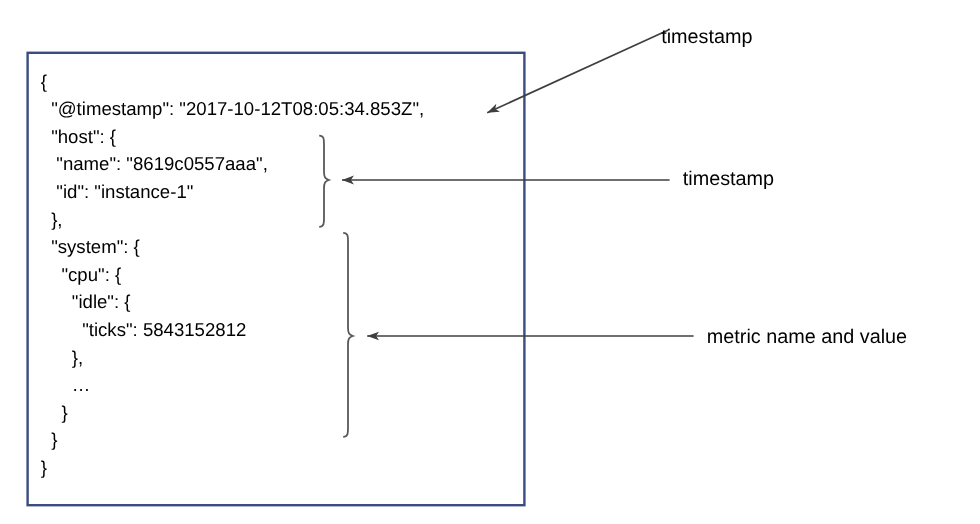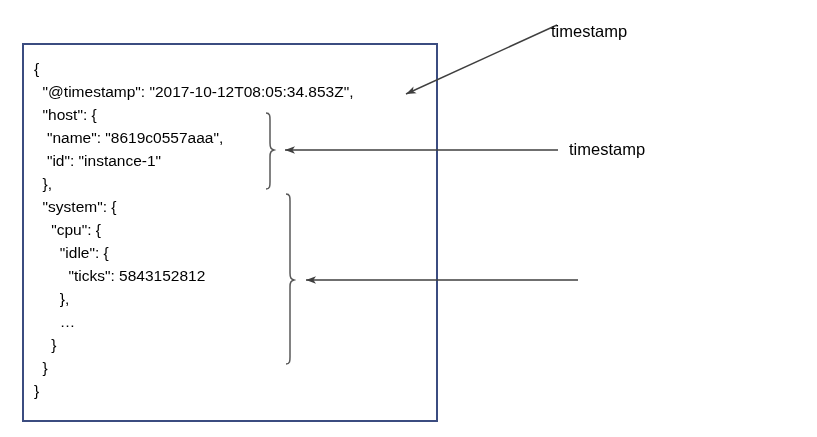--- a/index.html
+++ b/index.html
@@ -102,14 +102,15 @@
              C 290,194 290,197 290,201
              L 290,273
              C 290,278 291,279 294,280
              C 291,281 290,282 290,287
              L 290,357
              C 290,361 290,364 286,364" fill="none" stroke="#595959" stroke-width="1.5"></path>
   </svg>
 
   <div class="annot annot-timestamp">timestamp</div>
   <div class="annot annot-dimensions">timestamp</div>
+  <div class="annot annot-metric">metric name and value</div>
 
 </div>
 
 </body></html>

